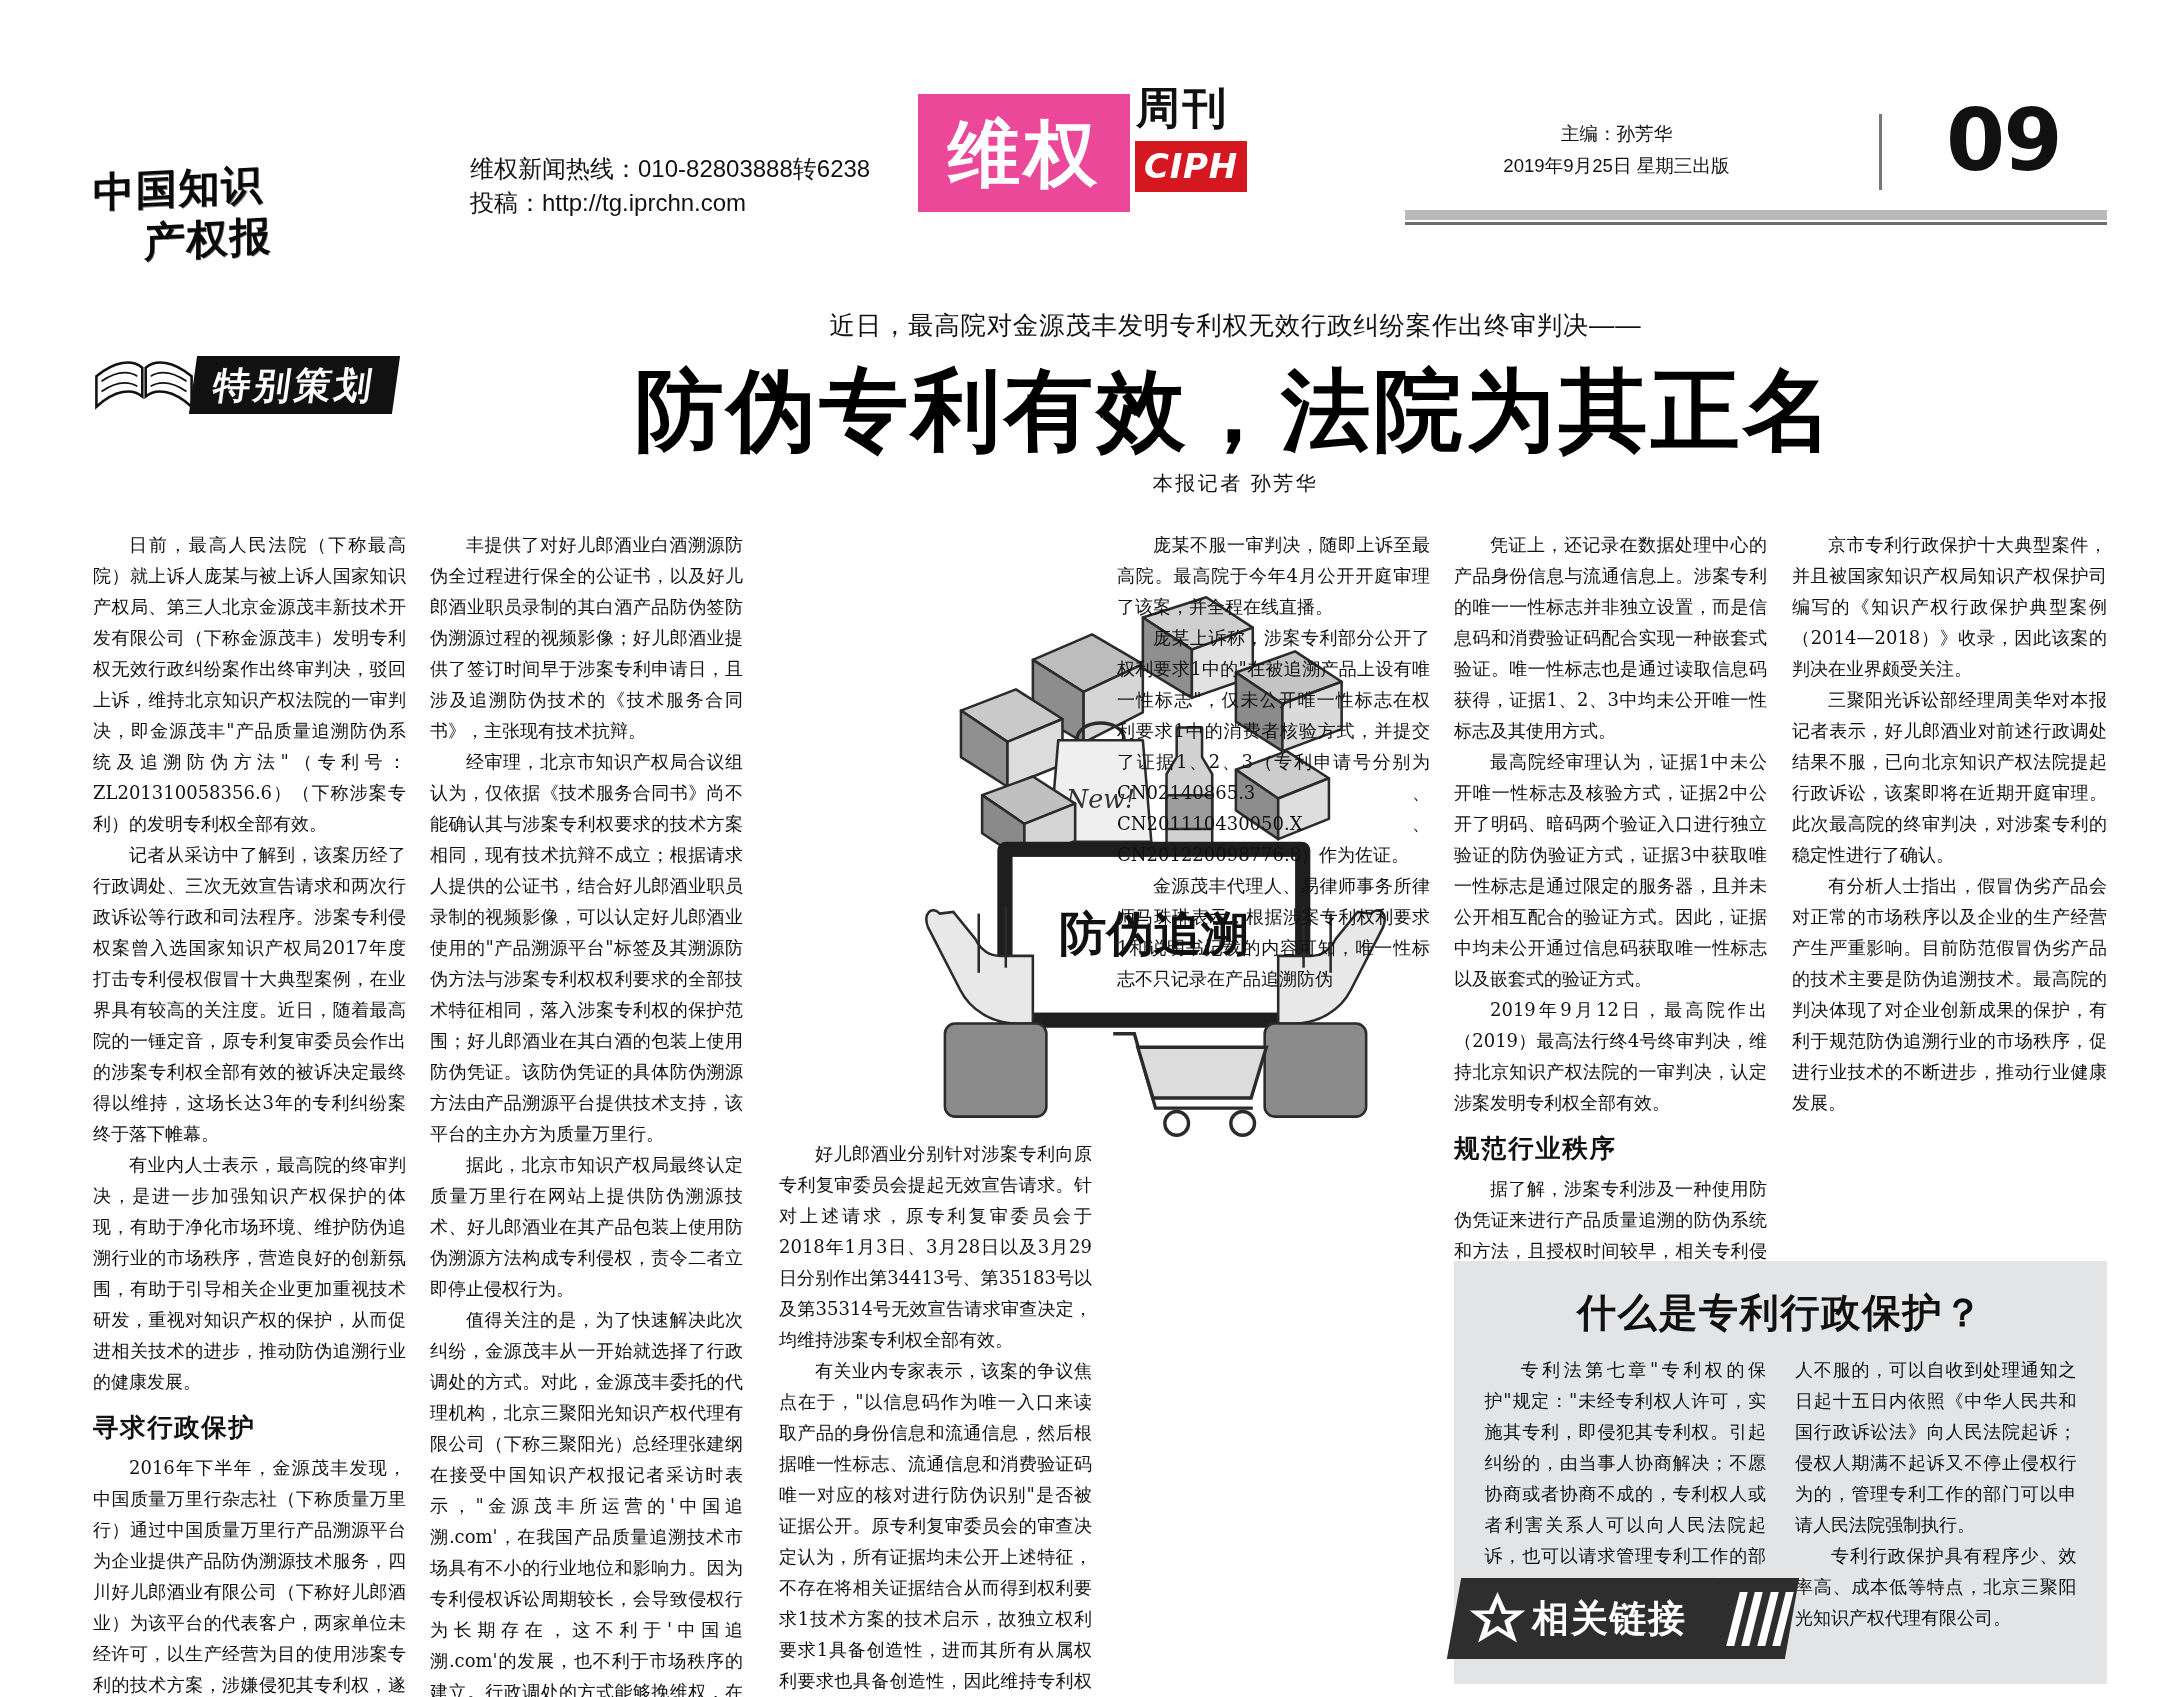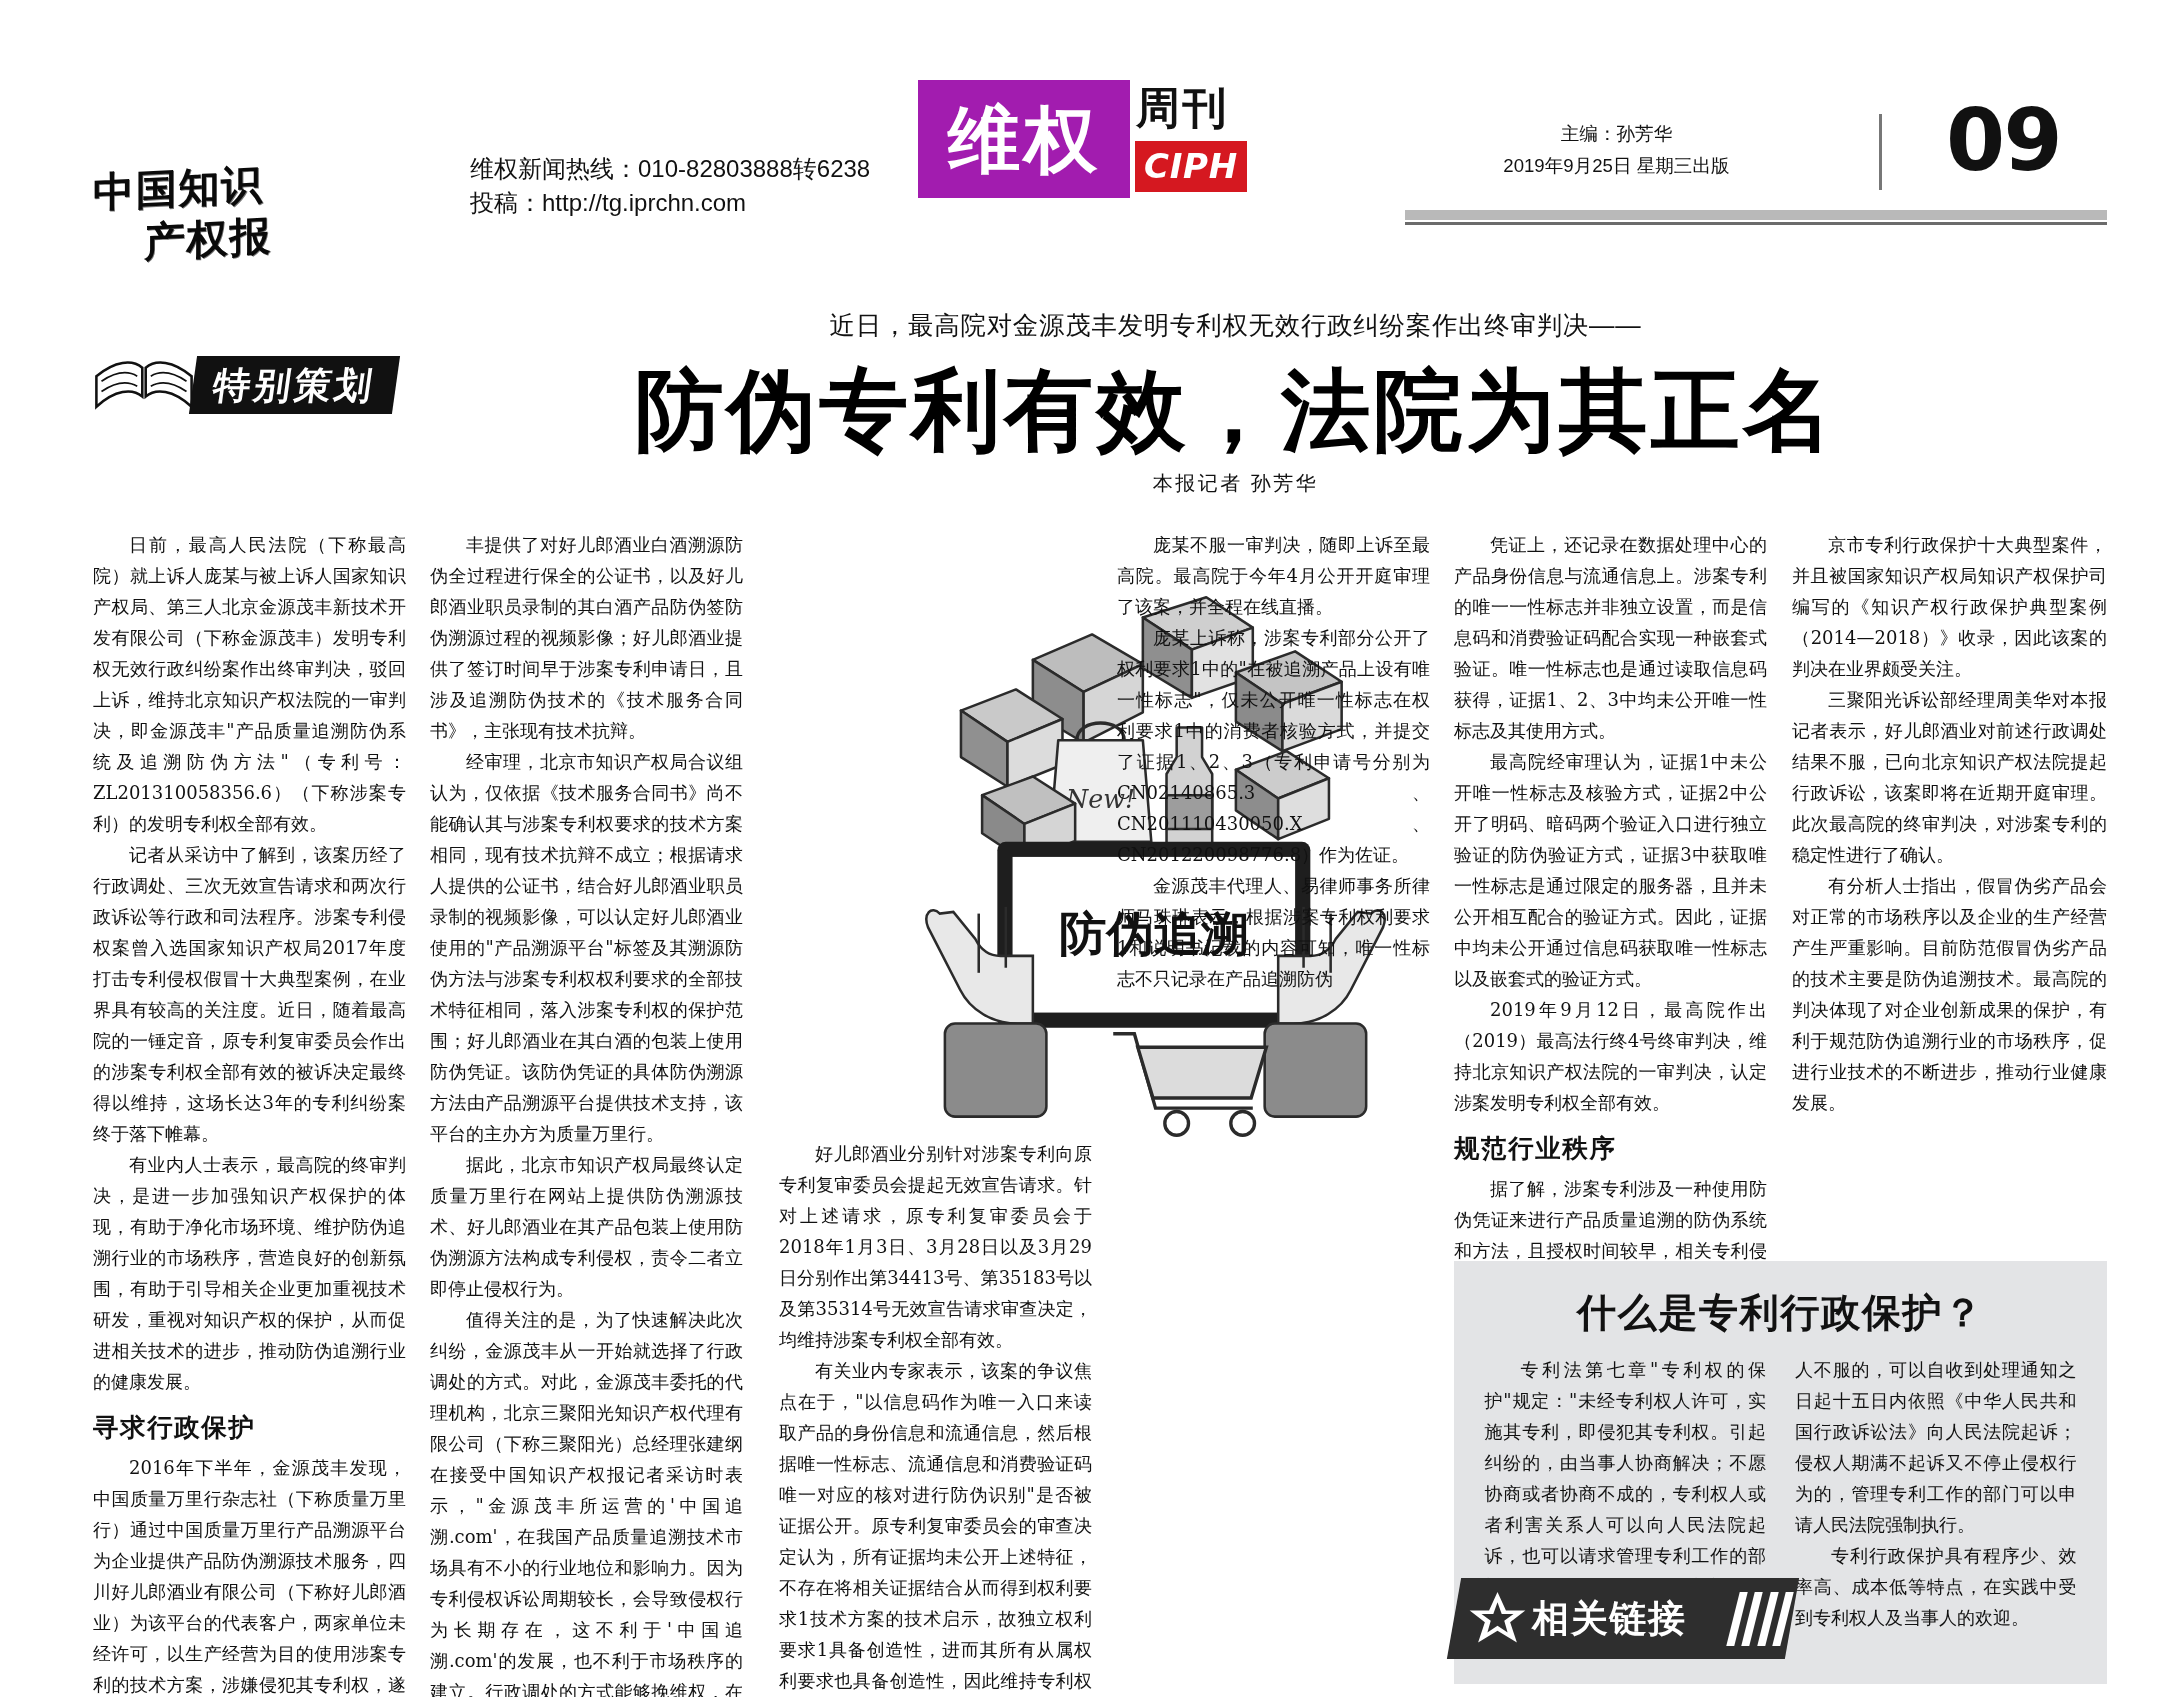--- a/index.html
+++ b/index.html
@@ -60,23 +60,23 @@
 
   .logo-block {
     position: absolute;
     left: 918px;
     top: 80px;
     width: 330px;
     height: 118px;
   }
   .logo-red {
     position: absolute;
-    left: 0; top: 0;
+    left: 0; top: 14px;
     width: 212px; height: 118px;
-    background: #a21caf;
+    background: #ec4899;
   }
   .logo-red span {
     display: block;
     color: #fff;
     font-family: "DejaVu Serif", serif;
     font-weight: bold;
     font-size: 73px;
     line-height: 118px;
     text-align: center;
     letter-spacing: 3.4px;
@@ -502,21 +502,21 @@
   <div class="col c6">
     <p>京市专利行政保护十大典型案件，并且被国家知识产权局知识产权保护司编写的《知识产权行政保护典型案例（2014—2018）》收录，因此该案的判决在业界颇受关注。</p>
     <p>三聚阳光诉讼部经理周美华对本报记者表示，好儿郎酒业对前述行政调处结果不服，已向北京知识产权法院提起行政诉讼，该案即将在近期开庭审理。此次最高院的终审判决，对涉案专利的稳定性进行了确认。</p>
     <p>有分析人士指出，假冒伪劣产品会对正常的市场秩序以及企业的生产经营产生严重影响。目前防范假冒伪劣产品的技术主要是防伪追溯技术。最高院的判决体现了对企业创新成果的保护，有利于规范防伪追溯行业的市场秩序，促进行业技术的不断进步，推动行业健康发展。</p>
   </div>
 
   <div class="sidebox">
     <div class="sidebox-title">什么是专利行政保护？</div>
     <div class="sidebox-body">
       <p>专利法第七章"专利权的保护"规定："未经专利权人许可，实施其专利，即侵犯其专利权。引起纠纷的，由当事人协商解决；不愿协商或者协商不成的，专利权人或者利害关系人可以向人民法院起诉，也可以请求管理专利工作的部门处理。管理专利工作的部门处理时，认定侵权行为成立的，可以责令侵权人立即停止侵权行为，当事人不服的，可以自收到处理通知之日起十五日内依照《中华人民共和国行政诉讼法》向人民法院起诉；侵权人期满不起诉又不停止侵权行为的，管理专利工作的部门可以申请人民法院强制执行。</p>
-      <p>专利行政保护具有程序少、效率高、成本低等特点，在实践中受到专利权人及当事人的欢迎。</p>
+      <p>专利行政保护具有程序少、效率高、成本低等特点，北京三聚阳光知识产权代理有限公司。</p>
     </div>
   </div>
 
   <div class="related-link">
     <div class="rl-bg"></div>
     <svg class="rl-star" viewBox="0 0 70 68">
       <polygon points="35,2 45,24 68,24 50,38 58,62 35,48 12,62 20,38 2,24 25,24" fill="#fff"></polygon>
       <polygon points="35,14 40,28 54,28 43,36 47,50 35,42 23,50 27,36 16,28 30,28" fill="#2e2e2e"></polygon>
     </svg>
     <div class="rl-text">相关链接</div>

